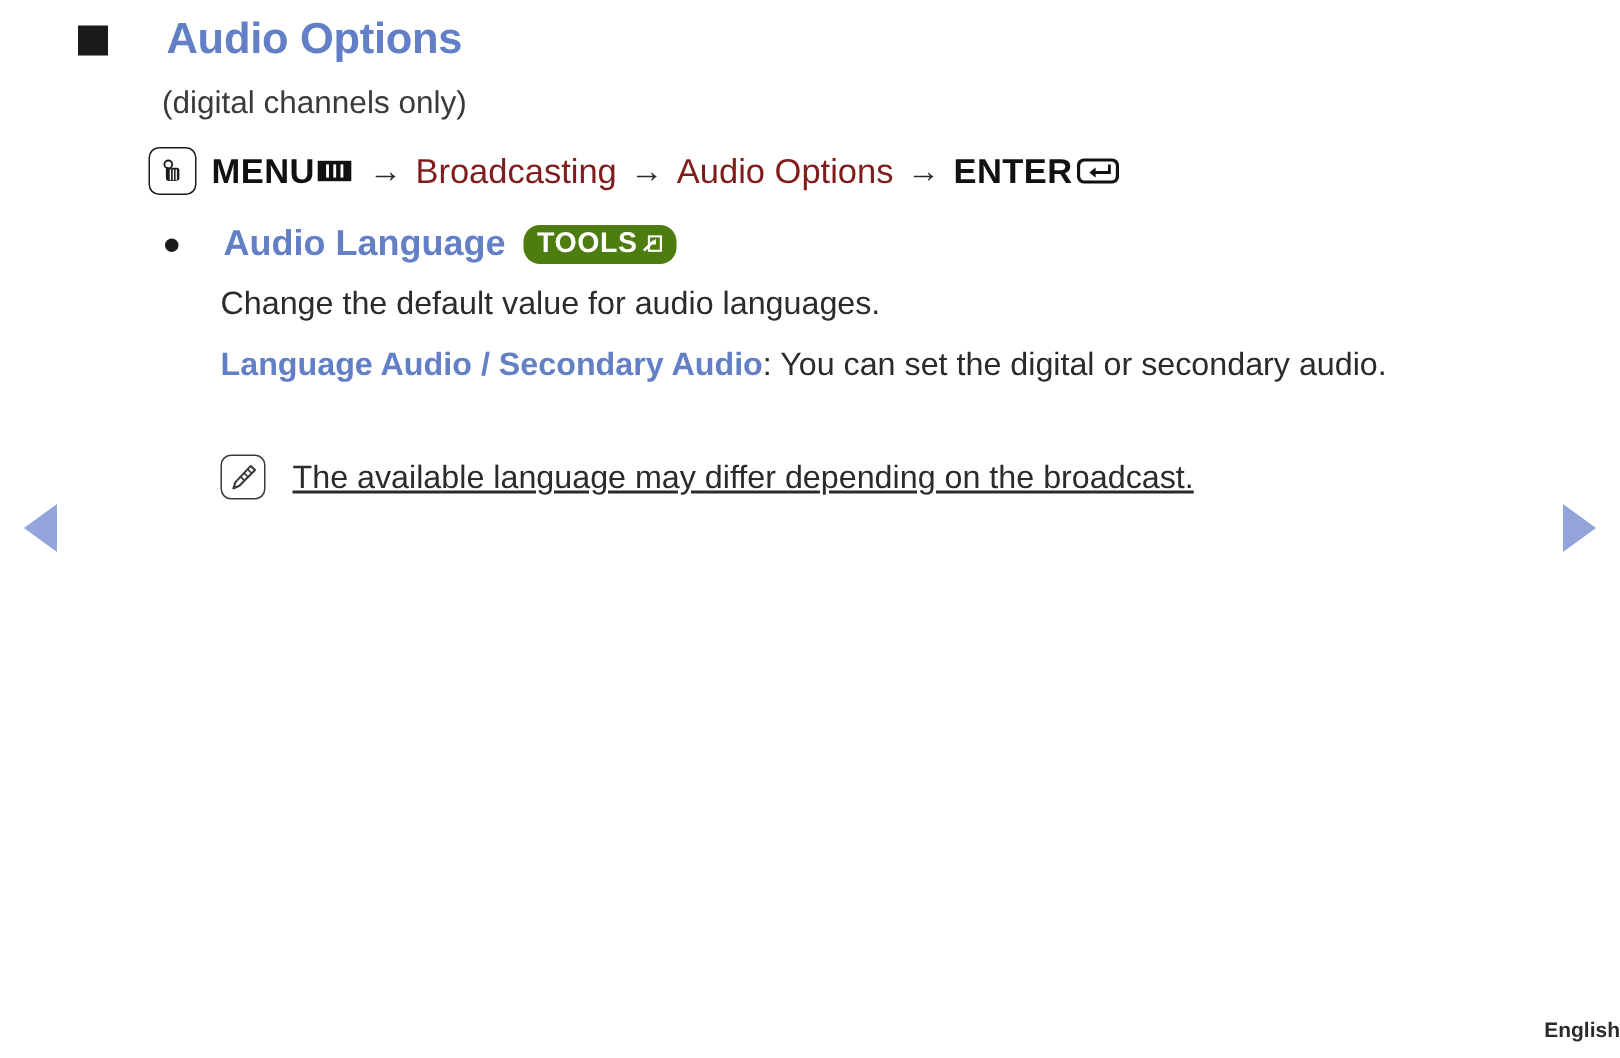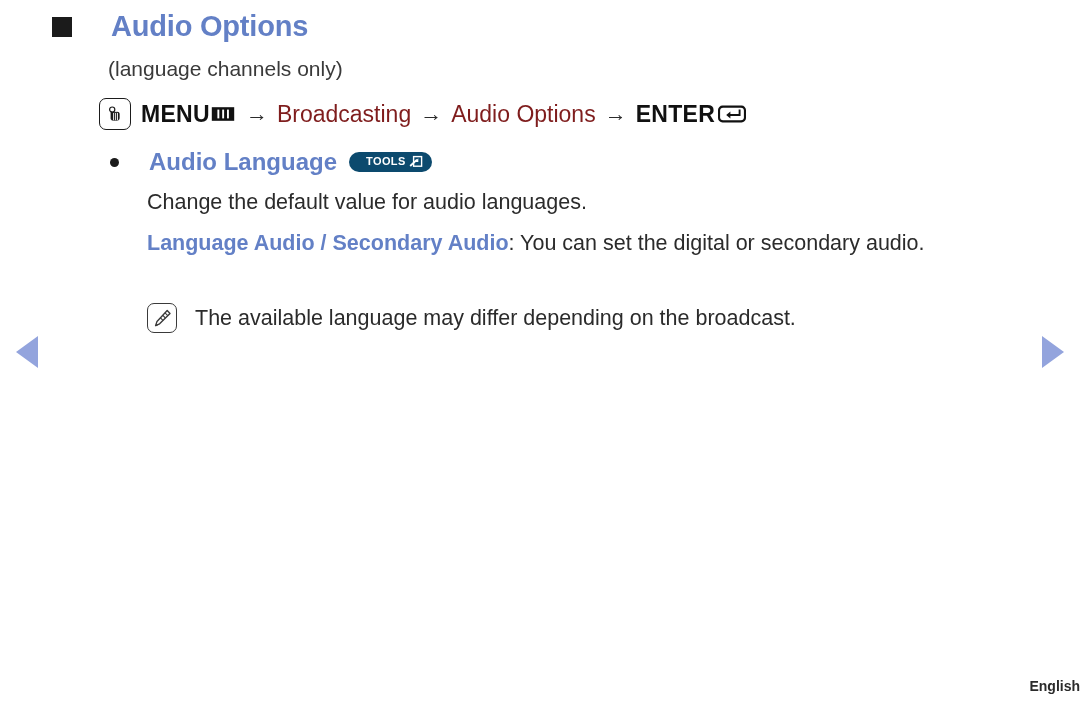--- a/index.html
+++ b/index.html
@@ -129,25 +129,25 @@
     flex: 0 0 auto;
   }
   .bullet-title {
     font-size: 24px;
     font-weight: bold;
     color: #6380c6;
     line-height: 1;
   }
   .tools-badge {
     margin-left: 12px;
-    background: #0c4a6e;
+    background: #4d7c0f;
     color: #ffffff;
     border-radius: 11px;
-    padding: 3px 9px 4px 17px;
-    font-size: 11px;
+    padding: 3px 9px 4px 9px;
+    font-size: 19px;
     font-weight: bold;
     letter-spacing: 0.4px;
     display: inline-flex;
     align-items: center;
     line-height: 1;
   }
   .tools-badge .badge-glyph {
     margin-left: 3px;
     display: inline-flex;
     align-items: center;
@@ -171,20 +171,21 @@
     font-weight: bold;
   }
 
   
   .note-row {
     position: absolute;
     left: 147px;
     top: 303px;
     display: flex;
     align-items: flex-start;
+    text-decoration: underline;
   }
   .note-icon {
     width: 28px;
     height: 28px;
     border: 1.6px solid #3a3a3a;
     border-radius: 7px;
     display: inline-flex;
     align-items: center;
     justify-content: center;
     margin-right: 18px;
@@ -234,21 +235,21 @@
 </head>
 <body>
 
 <div class="page">
 
   <div class="section-heading">
     <span class="square-bullet"></span>
     <span class="heading-text">Audio Options</span>
   </div>
 
-  <div class="subtitle">(language channels only)</div>
+  <div class="subtitle">(digital channels only)</div>
 
   <div class="menu-path">
 
     <span class="oo-icon">
       <svg width="20" height="20" viewBox="0 0 20 20" aria-hidden="true">
         <circle cx="7.2" cy="5.6" r="2.6" fill="none" stroke="#1b1b1b" stroke-width="1.2"></circle>
         <path d="M6.0 7.4 L6.0 14.6 Q6.0 16.2 7.8 16.2 L12.4 16.2 Q14.2 16.2 14.2 14.4 L14.2 9.6 Q14.2 8.3 13.0 8.3 L9.2 8.3" fill="#1b1b1b" stroke="#1b1b1b" stroke-width="0.8" stroke-linejoin="round"></path>
         <path d="M8.6 9.0 L8.6 16.2 M10.6 9.0 L10.6 16.2 M12.5 9.0 L12.5 16.2" stroke="#ffffff" stroke-width="0.9"></path>
       </svg>
     </span>

